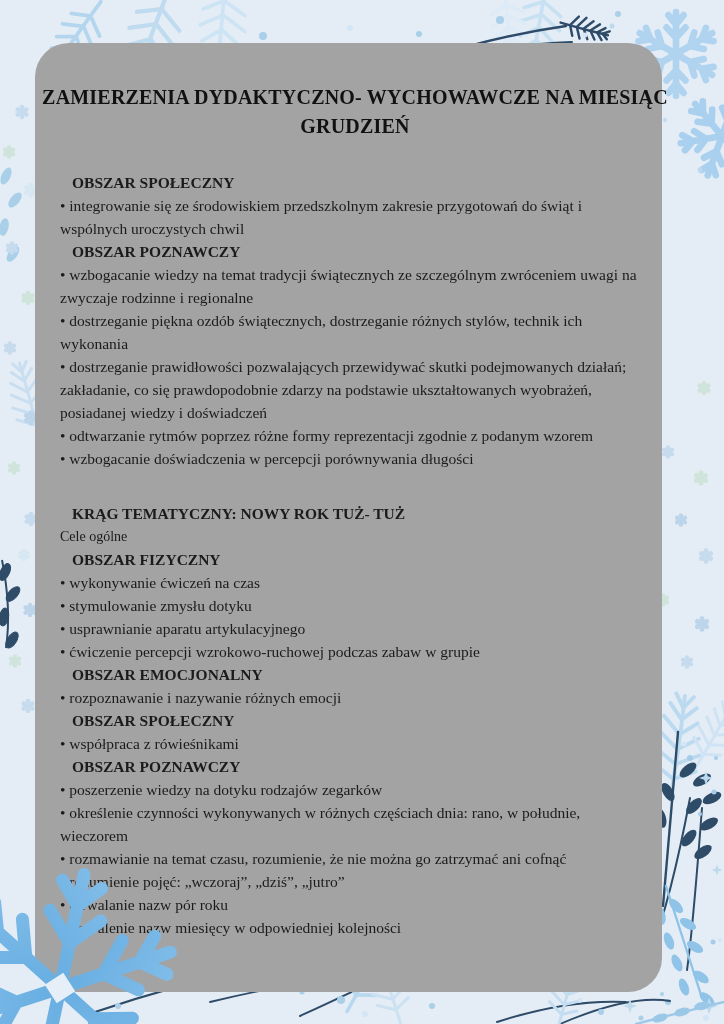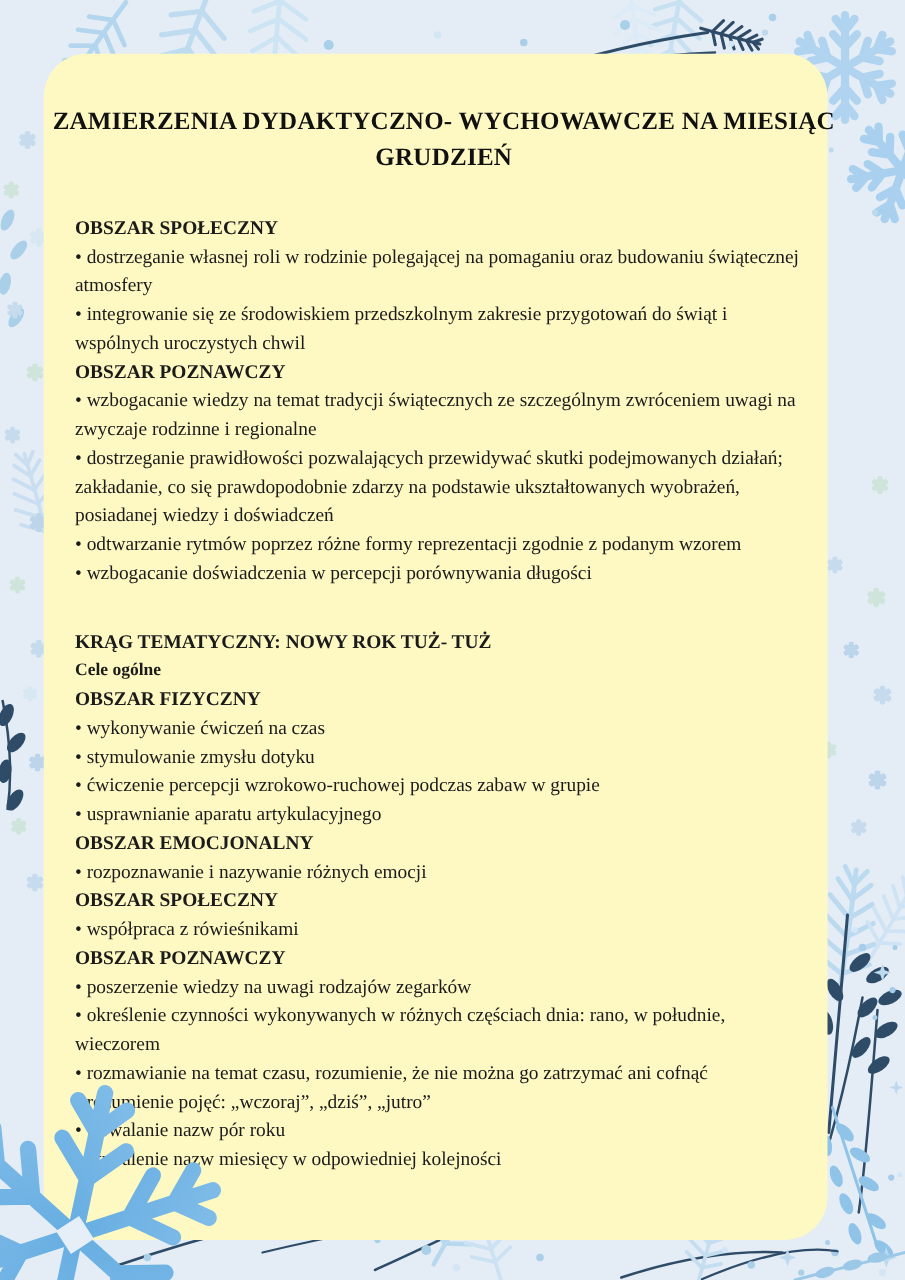--- a/index.html
+++ b/index.html
@@ -6,31 +6,31 @@
   .stage{
     position:relative;width:724px;height:1024px;overflow:hidden;
     background:#e4edf5;
     font-family:"Liberation Serif","DejaVu Serif",serif;
   }
   svg.deco{position:absolute;left:0;top:0;width:724px;height:1024px;pointer-events:none;}
   .bg-deco{z-index:0;}
   .fg-deco{z-index:2;}
   .panel{
     position:absolute;left:35px;top:43px;width:627px;height:949px;
-    background:#fef9c3;border-radius:34px;z-index:1;
+    background:#a3a3a3;border-radius:34px;z-index:1;
     box-sizing:border-box;padding:40px 12px 20px 25px;
   }
   .title{display:flex;flex-direction:column;align-items:center;margin-bottom:30px;}
   .title-line{
     white-space:nowrap;font-weight:bold;font-size:20px;line-height:29px;
     color:#111;letter-spacing:.2px;text-align:center;
   }
   .doc-body{font-size:15.5px;line-height:23px;color:#1b1b1b;}
-  .doc-body .heading{font-weight:bold;}
-  .doc-body .subheading{font-weight:bold;font-size:14px;}
+  .doc-body .heading{font-weight:bold;margin-left:12px;}
+  .doc-body .subheading{font-weight:normal;font-size:14px;}
   .doc-body .spacer{height:32px;}
 </style>
 </head>
 <body>
 
 <div class="stage">
 
   <svg class="deco bg-deco" viewBox="0 0 724 1024" aria-hidden="true">
     <defs>
       <g id="sfG" fill="none" stroke-linecap="round">
@@ -229,41 +229,41 @@
     </g>
   </svg>
 
   <div class="panel">
     <div class="title">
       <div class="title-line">ZAMIERZENIA DYDAKTYCZNO- WYCHOWAWCZE NA MIESIĄC</div>
       <div class="title-line">GRUDZIEŃ</div>
     </div>
     <div class="doc-body">
         <div class="heading">OBSZAR SPOŁECZNY</div>
-        <div class="bullet">• dostrzeganie własnej roli w rodzinie polegającej na pomaganiu oraz budowaniu świątecznej atmosfery</div>
         <div class="bullet">• integrowanie się ze środowiskiem przedszkolnym zakresie przygotowań do świąt i wspólnych uroczystych chwil</div>
         <div class="heading">OBSZAR POZNAWCZY</div>
         <div class="bullet">• wzbogacanie wiedzy na temat tradycji świątecznych ze szczególnym zwróceniem uwagi na zwyczaje rodzinne i regionalne</div>
+        <div class="bullet">• dostrzeganie piękna ozdób świątecznych, dostrzeganie różnych stylów, technik ich wykonania</div>
         <div class="bullet">• dostrzeganie prawidłowości pozwalających przewidywać skutki podejmowanych działań; zakładanie, co się prawdopodobnie zdarzy na podstawie ukształtowanych wyobrażeń, posiadanej wiedzy i doświadczeń</div>
         <div class="bullet">• odtwarzanie rytmów poprzez różne formy reprezentacji zgodnie z podanym wzorem</div>
         <div class="bullet">• wzbogacanie doświadczenia w percepcji porównywania długości</div>
         <div class="spacer"></div>
         <div class="heading">KRĄG TEMATYCZNY: NOWY ROK TUŻ- TUŻ</div>
         <div class="subheading">Cele ogólne</div>
         <div class="heading">OBSZAR FIZYCZNY</div>
         <div class="bullet">• wykonywanie ćwiczeń na czas</div>
         <div class="bullet">• stymulowanie zmysłu dotyku</div>
+        <div class="bullet">• usprawnianie aparatu artykulacyjnego</div>
         <div class="bullet">• ćwiczenie percepcji wzrokowo-ruchowej podczas zabaw w grupie</div>
-        <div class="bullet">• usprawnianie aparatu artykulacyjnego</div>
         <div class="heading">OBSZAR EMOCJONALNY</div>
         <div class="bullet">• rozpoznawanie i nazywanie różnych emocji</div>
         <div class="heading">OBSZAR SPOŁECZNY</div>
         <div class="bullet">• współpraca z rówieśnikami</div>
         <div class="heading">OBSZAR POZNAWCZY</div>
-        <div class="bullet">• poszerzenie wiedzy na uwagi rodzajów zegarków</div>
+        <div class="bullet">• poszerzenie wiedzy na dotyku rodzajów zegarków</div>
         <div class="bullet">• określenie czynności wykonywanych w różnych częściach dnia: rano, w południe, wieczorem</div>
         <div class="bullet">• rozmawianie na temat czasu, rozumienie, że nie można go zatrzymać ani cofnąć</div>
         <div class="bullet">• rozumienie pojęć: „wczoraj”, „dziś”, „jutro”</div>
         <div class="bullet">• utrwalanie nazw pór roku</div>
         <div class="bullet">• utrwalenie nazw miesięcy w odpowiedniej kolejności</div>
       </div>
   </div>
 
   <svg class="deco fg-deco" viewBox="0 0 724 1024" aria-hidden="true">
     <defs>

